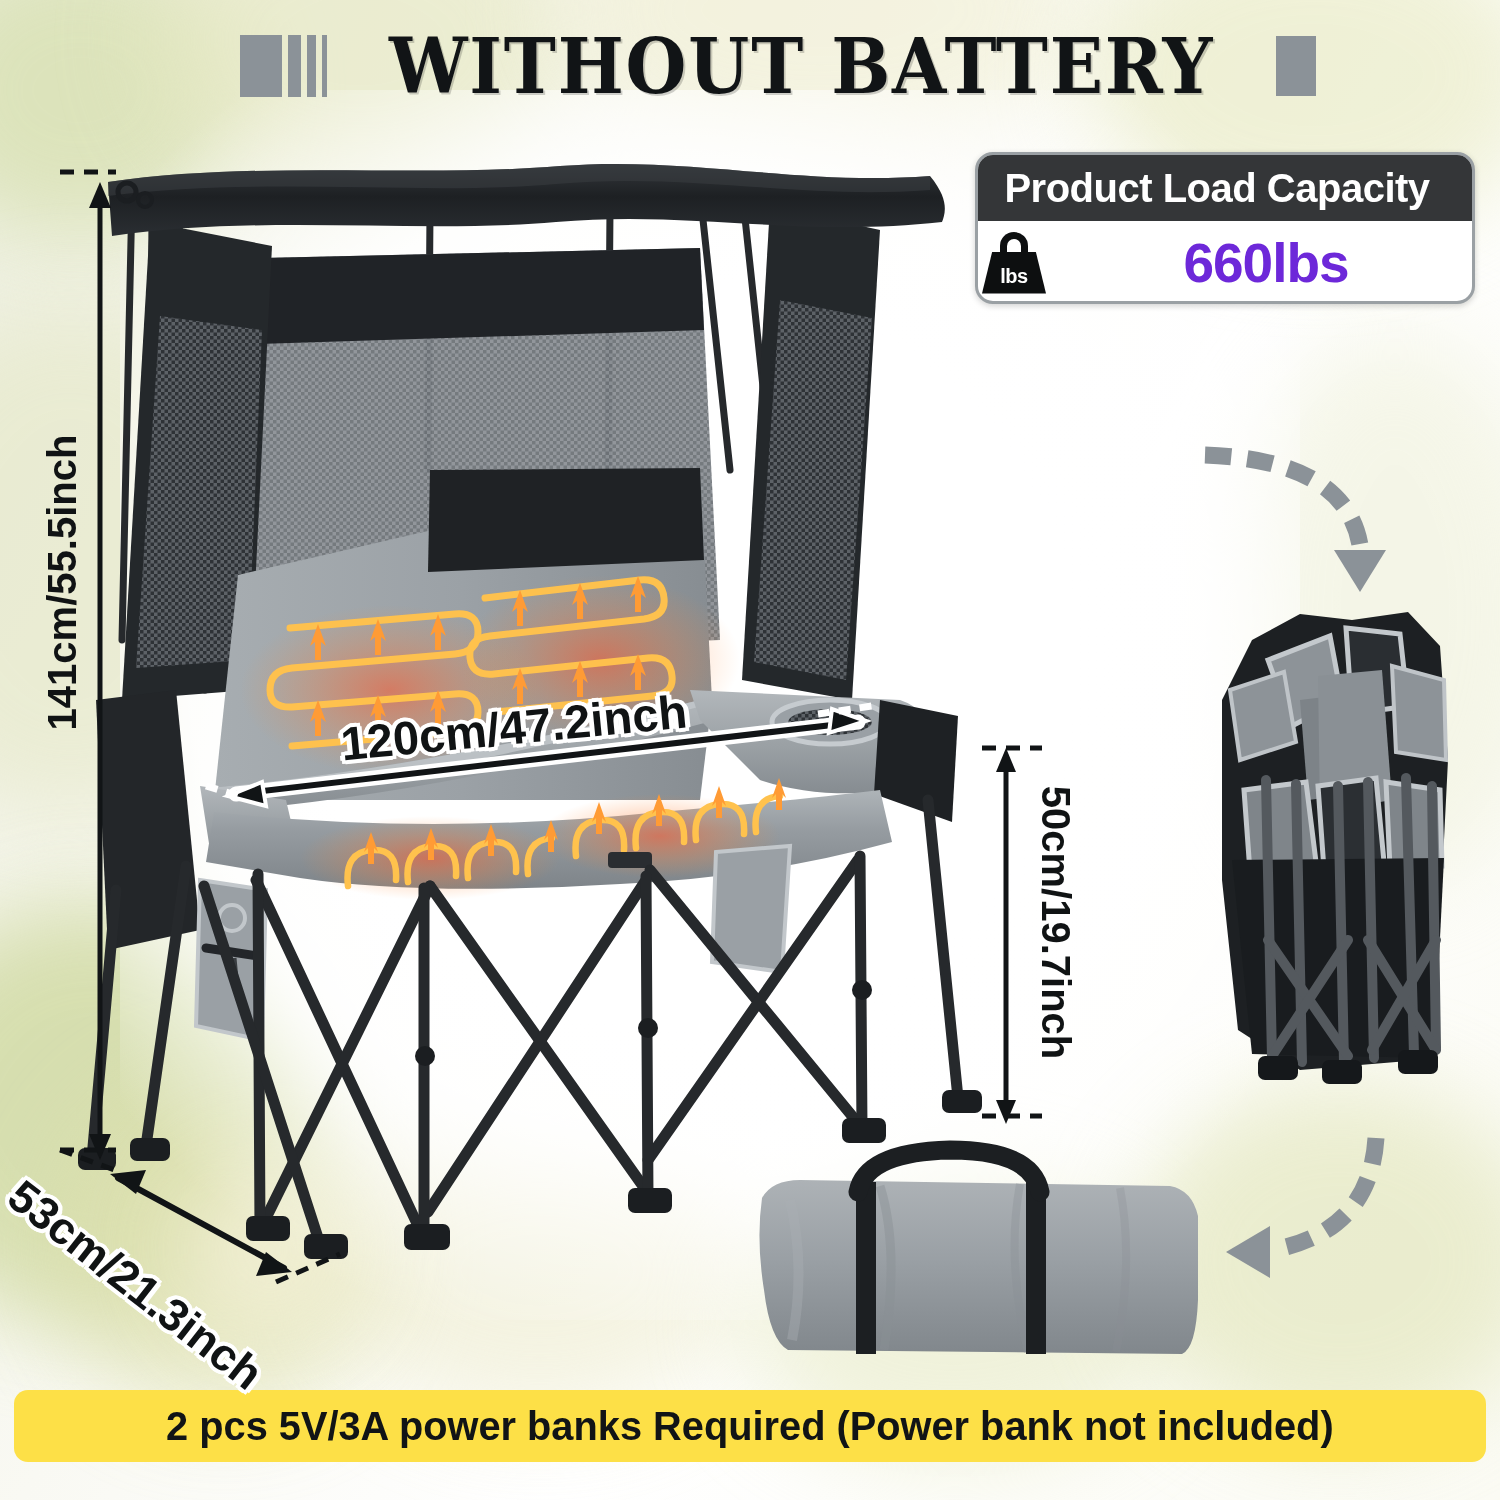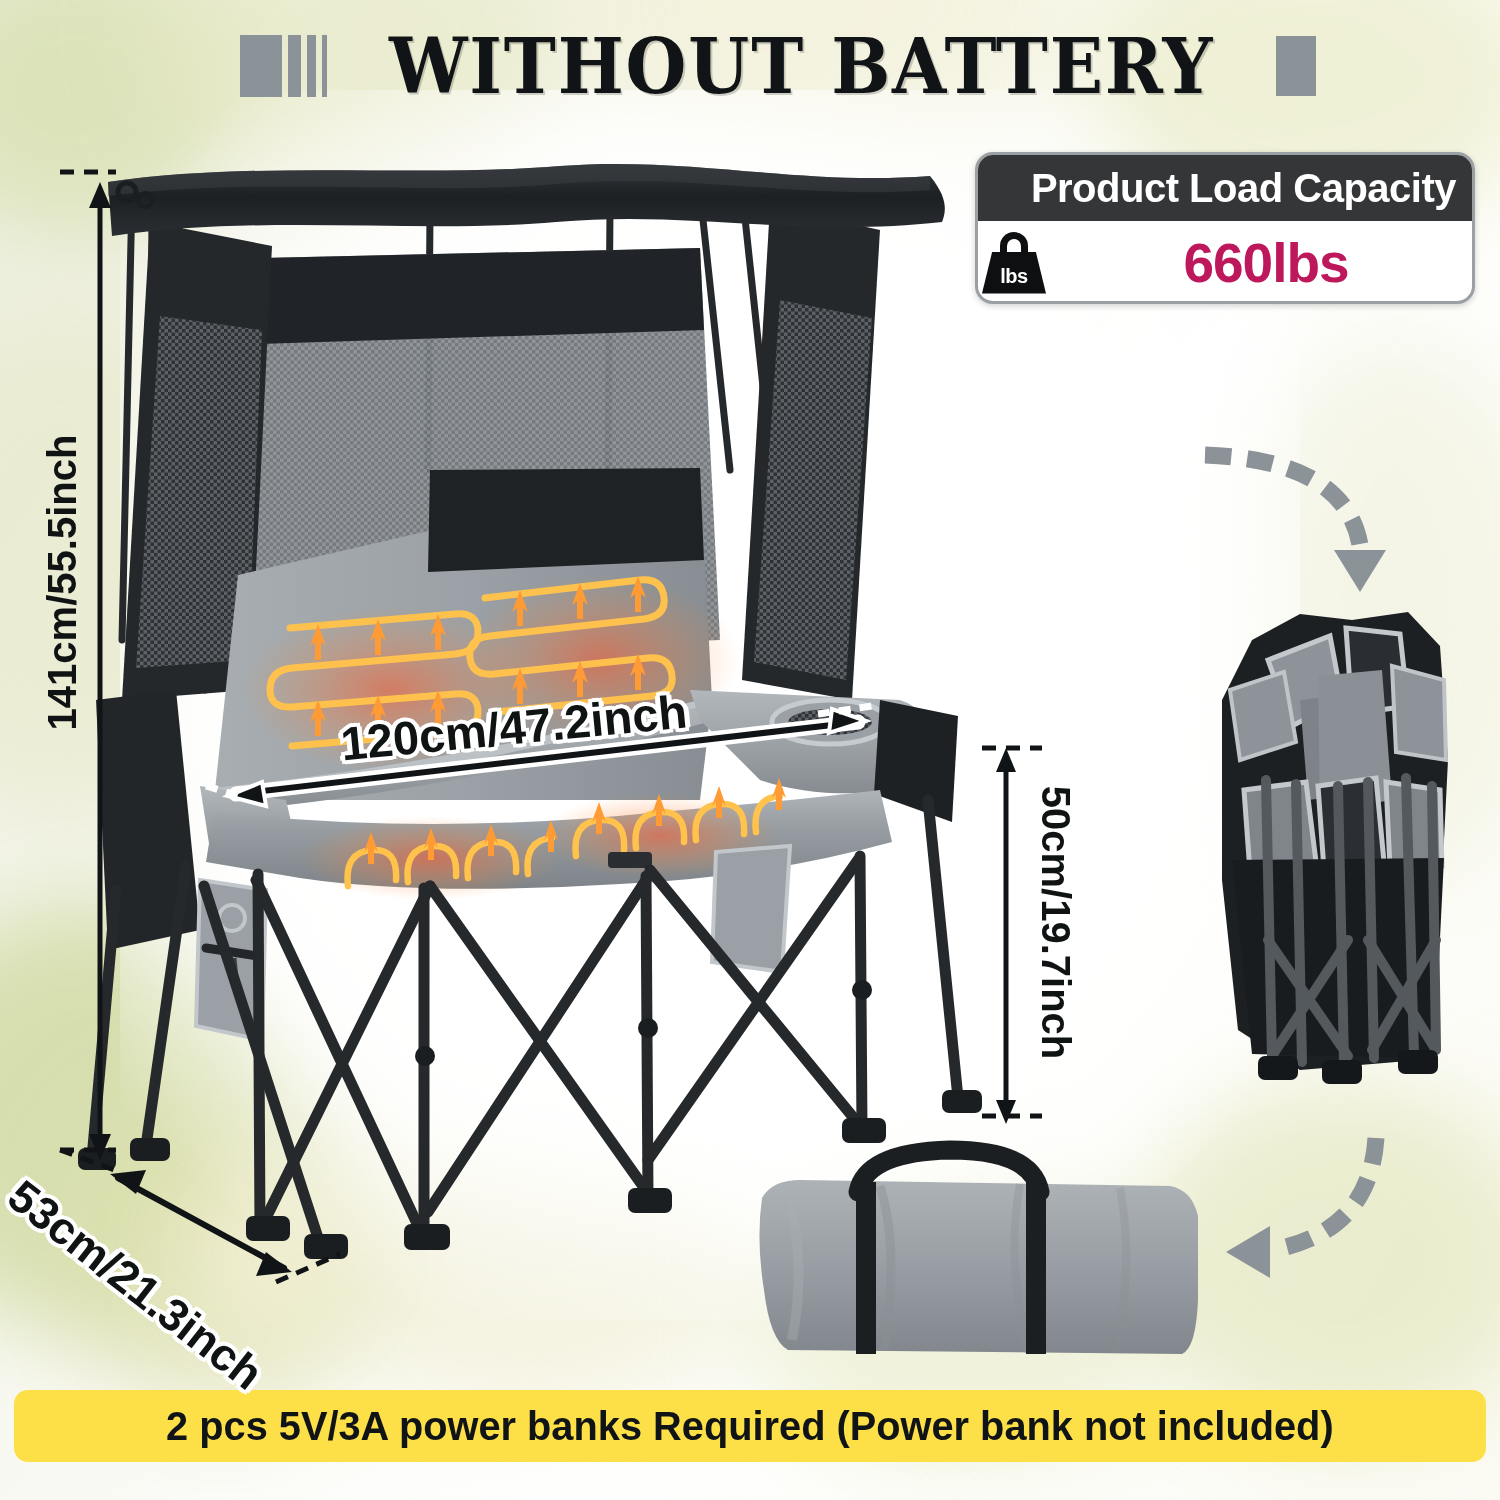--- a/index.html
+++ b/index.html
@@ -48,31 +48,31 @@
 
   
   #capacity {
     position: absolute; left: 975px; top: 152px; width: 500px; height: 152px;
     border: 3px solid #9aa0a4; border-radius: 18px; overflow: hidden;
     background: #ffffff; z-index: 7;
     box-shadow: 0 2px 6px rgba(0,0,0,0.18);
   }
   #capacity .cap-head {
     height: 66px; background: #343638; display: flex; align-items: center;
-    justify-content: flex-end; padding-right: 16px;
+    justify-content: center; padding-right: 16px;
   }
   #capacity .cap-head span {
     color: #ffffff; font-size: 40px; font-weight: 700; letter-spacing: -0.5px;
   }
   #capacity .cap-body {
     height: 83px; display: flex; align-items: center; padding: 0 0; gap: 10px;
   }
   #capacity .cap-val {
     flex: 1; text-align: center; font-size: 55px; font-weight: 800;
-    color: #be185d; letter-spacing: -1px;
+    color: #6d28d9; letter-spacing: -1px;
   }
   .weight-ico { width: 72px; height: 62px; position: relative; flex: none; }
   .weight-ico .handle {
     position: absolute; left: 22px; top: 0px; width: 28px; height: 26px;
     border: 7px solid #0d0f10; border-bottom: none;
     border-radius: 14px 14px 0 0;
   }
   .weight-ico .body {
     position: absolute; left: 4px; top: 20px; width: 64px; height: 42px;
     background: #0d0f10;

